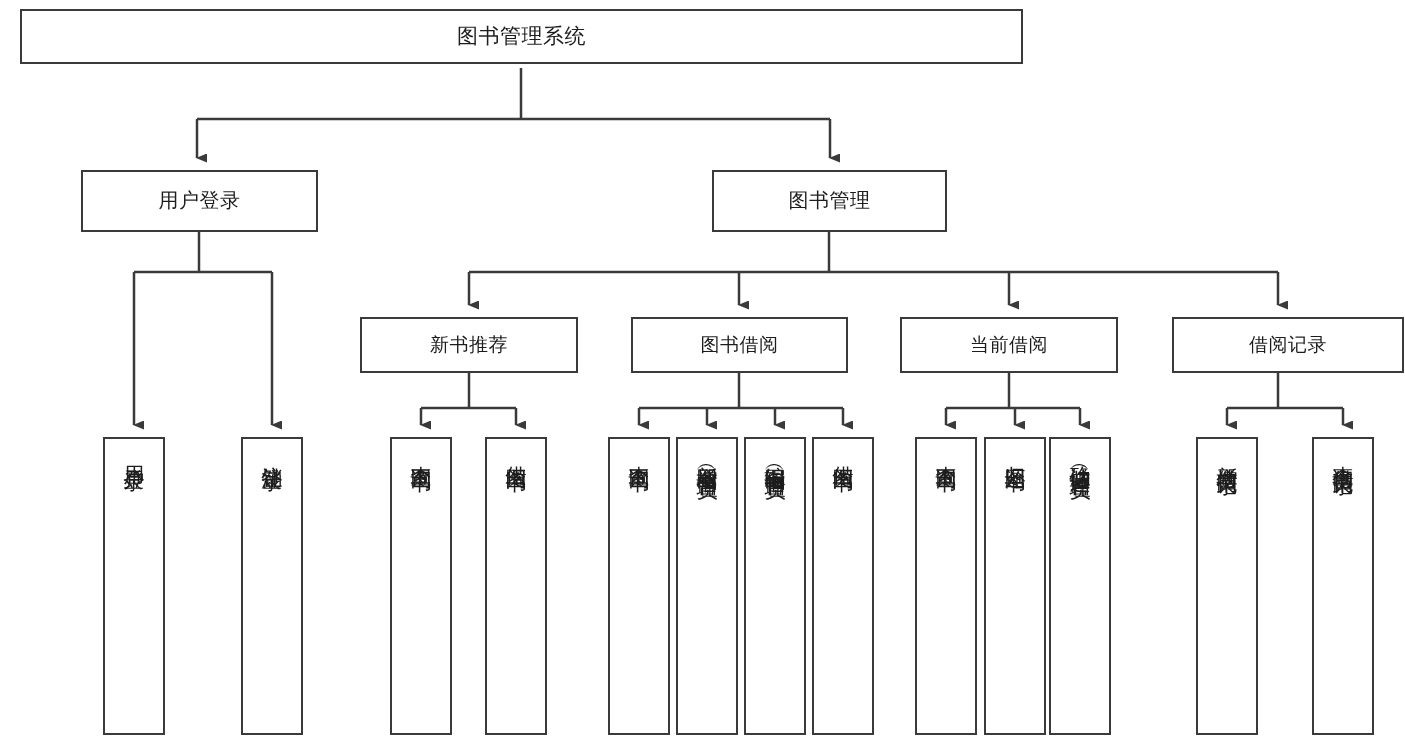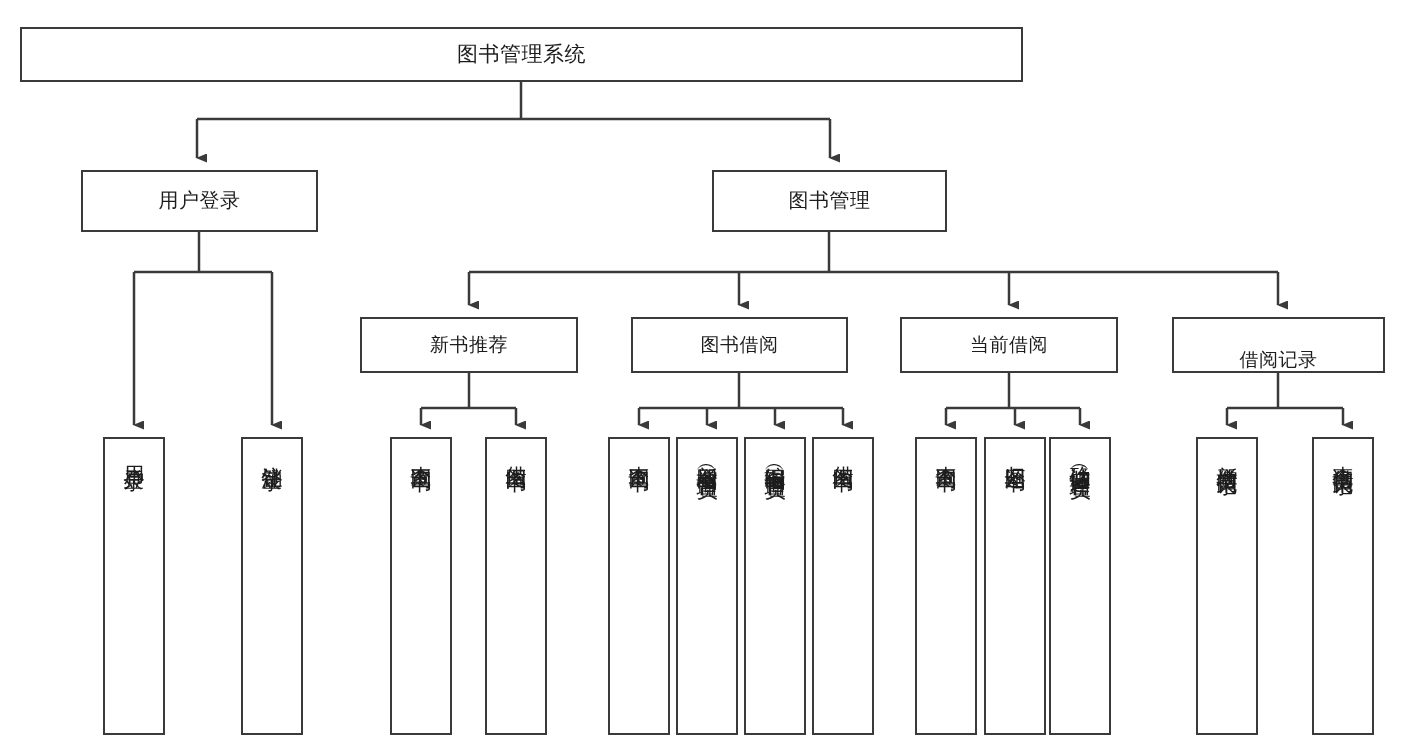--- a/index.html
+++ b/index.html
@@ -39,21 +39,21 @@
   }
   .node .label {
     display: block;
     text-align: center;
     line-height: 1.18;
     letter-spacing: 0.5px;
   }
   
   .node.root {
     left: 20px;
-    top: 27px;
+    top: 9px;
     width: 1003px;
     height: 55px;
   }
   .node.root .label { font-size: 21px; }
 
   
   .node.lvl1 {
     top: 170px;
     height: 62px;
   }
@@ -63,21 +63,21 @@
 
   
   .node.lvl2 {
     top: 317px;
     height: 56px;
   }
   .node.lvl2 .label { font-size: 19px; }
   .node.n-new-rec   { left: 360px;  width: 218px; }
   .node.n-borrow    { left: 631px;  width: 217px; }
   .node.n-current   { left: 900px;  width: 218px; }
-  .node.n-record    { left: 1172px; width: 213px; align-items: flex-end; }
+  .node.n-record    { left: 1172px; width: 232px; }
 
   
   .node.leaf {
     top: 437px;
     height: 298px;
     width: 62px;
     align-items: flex-start;
     padding-top: 10px;
   }
   .node.leaf .label {

